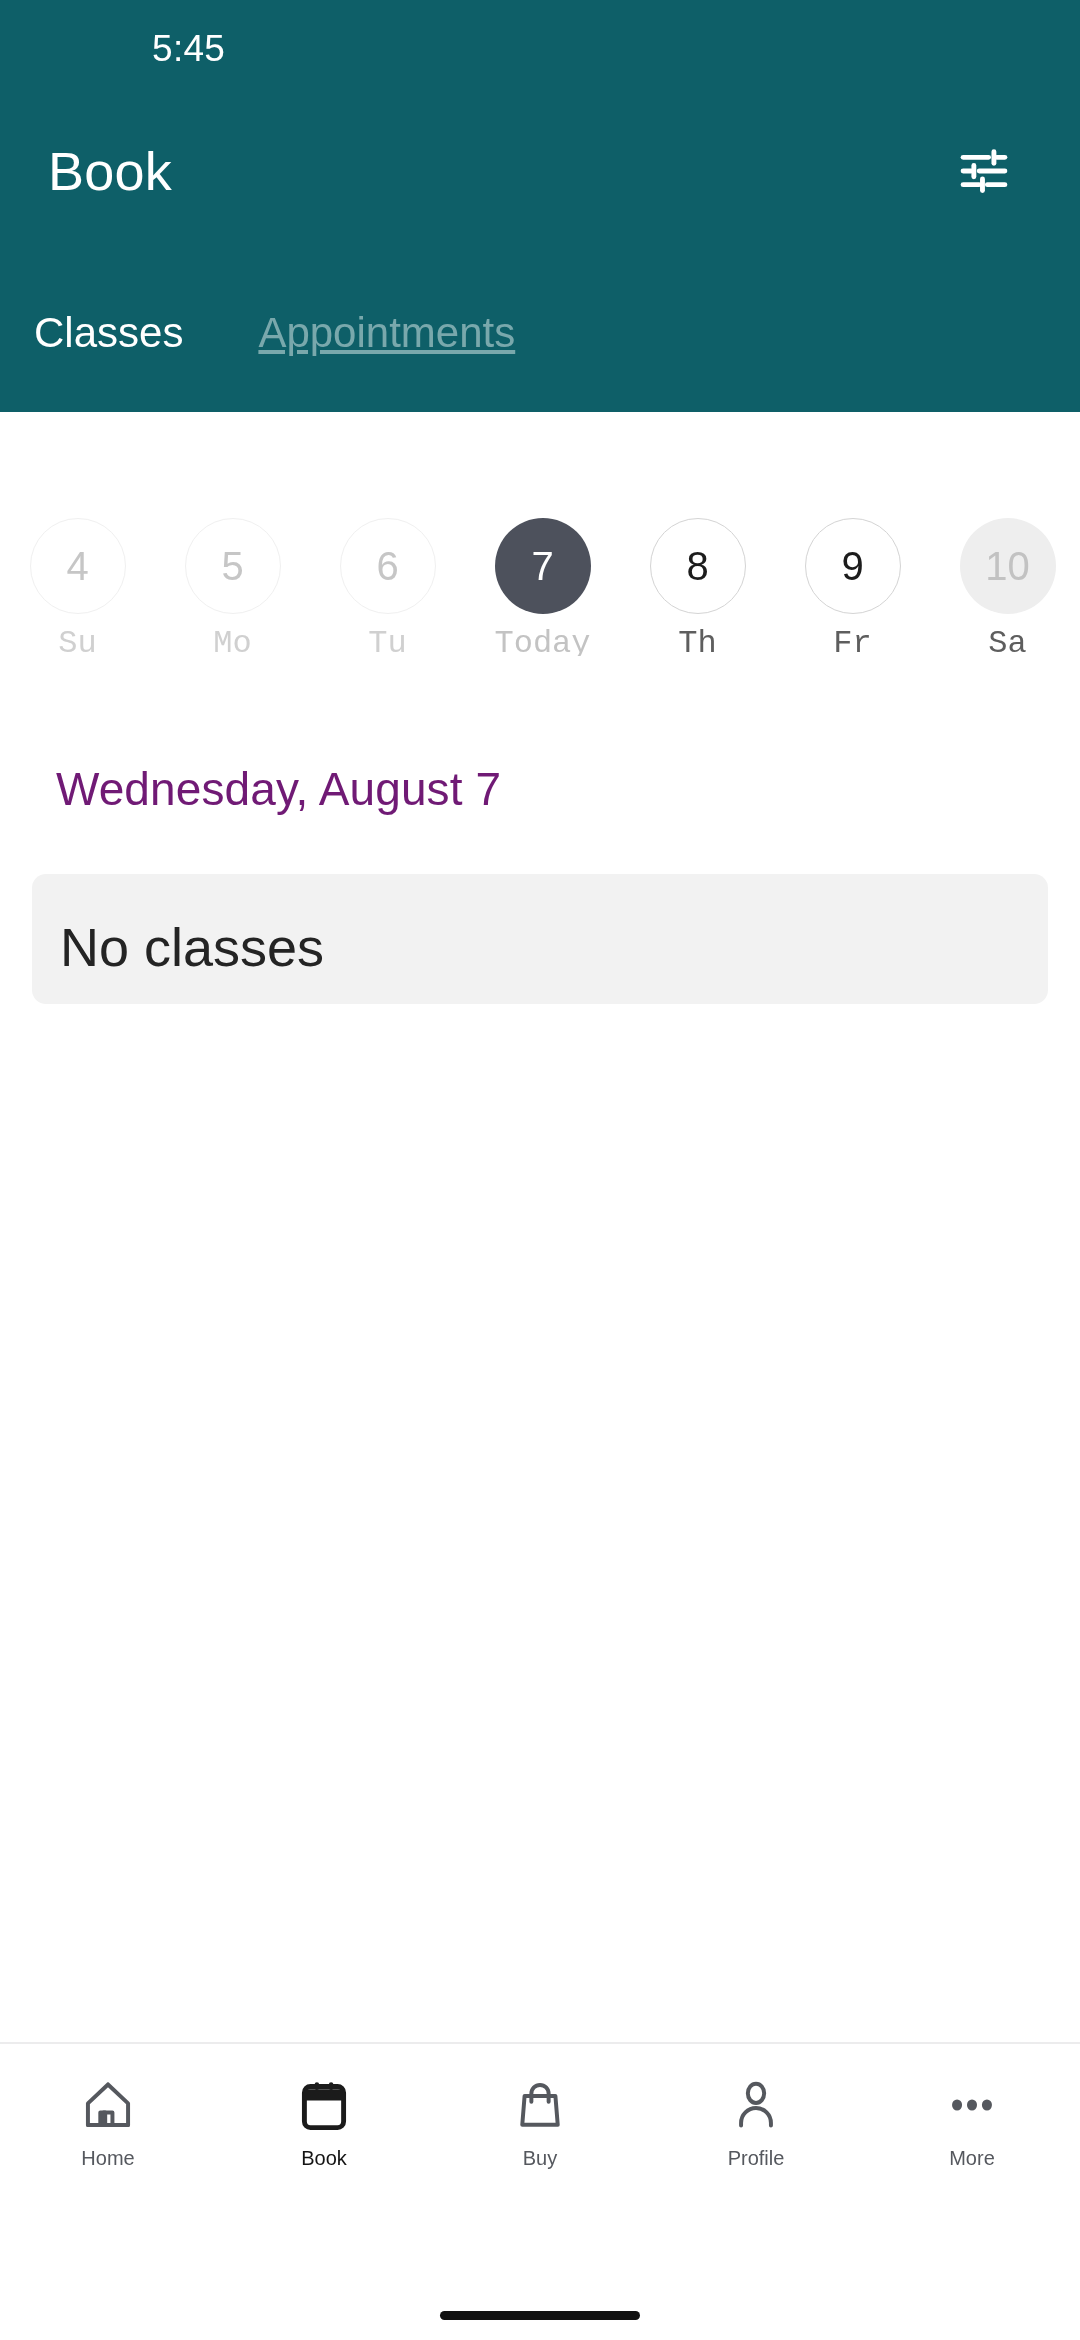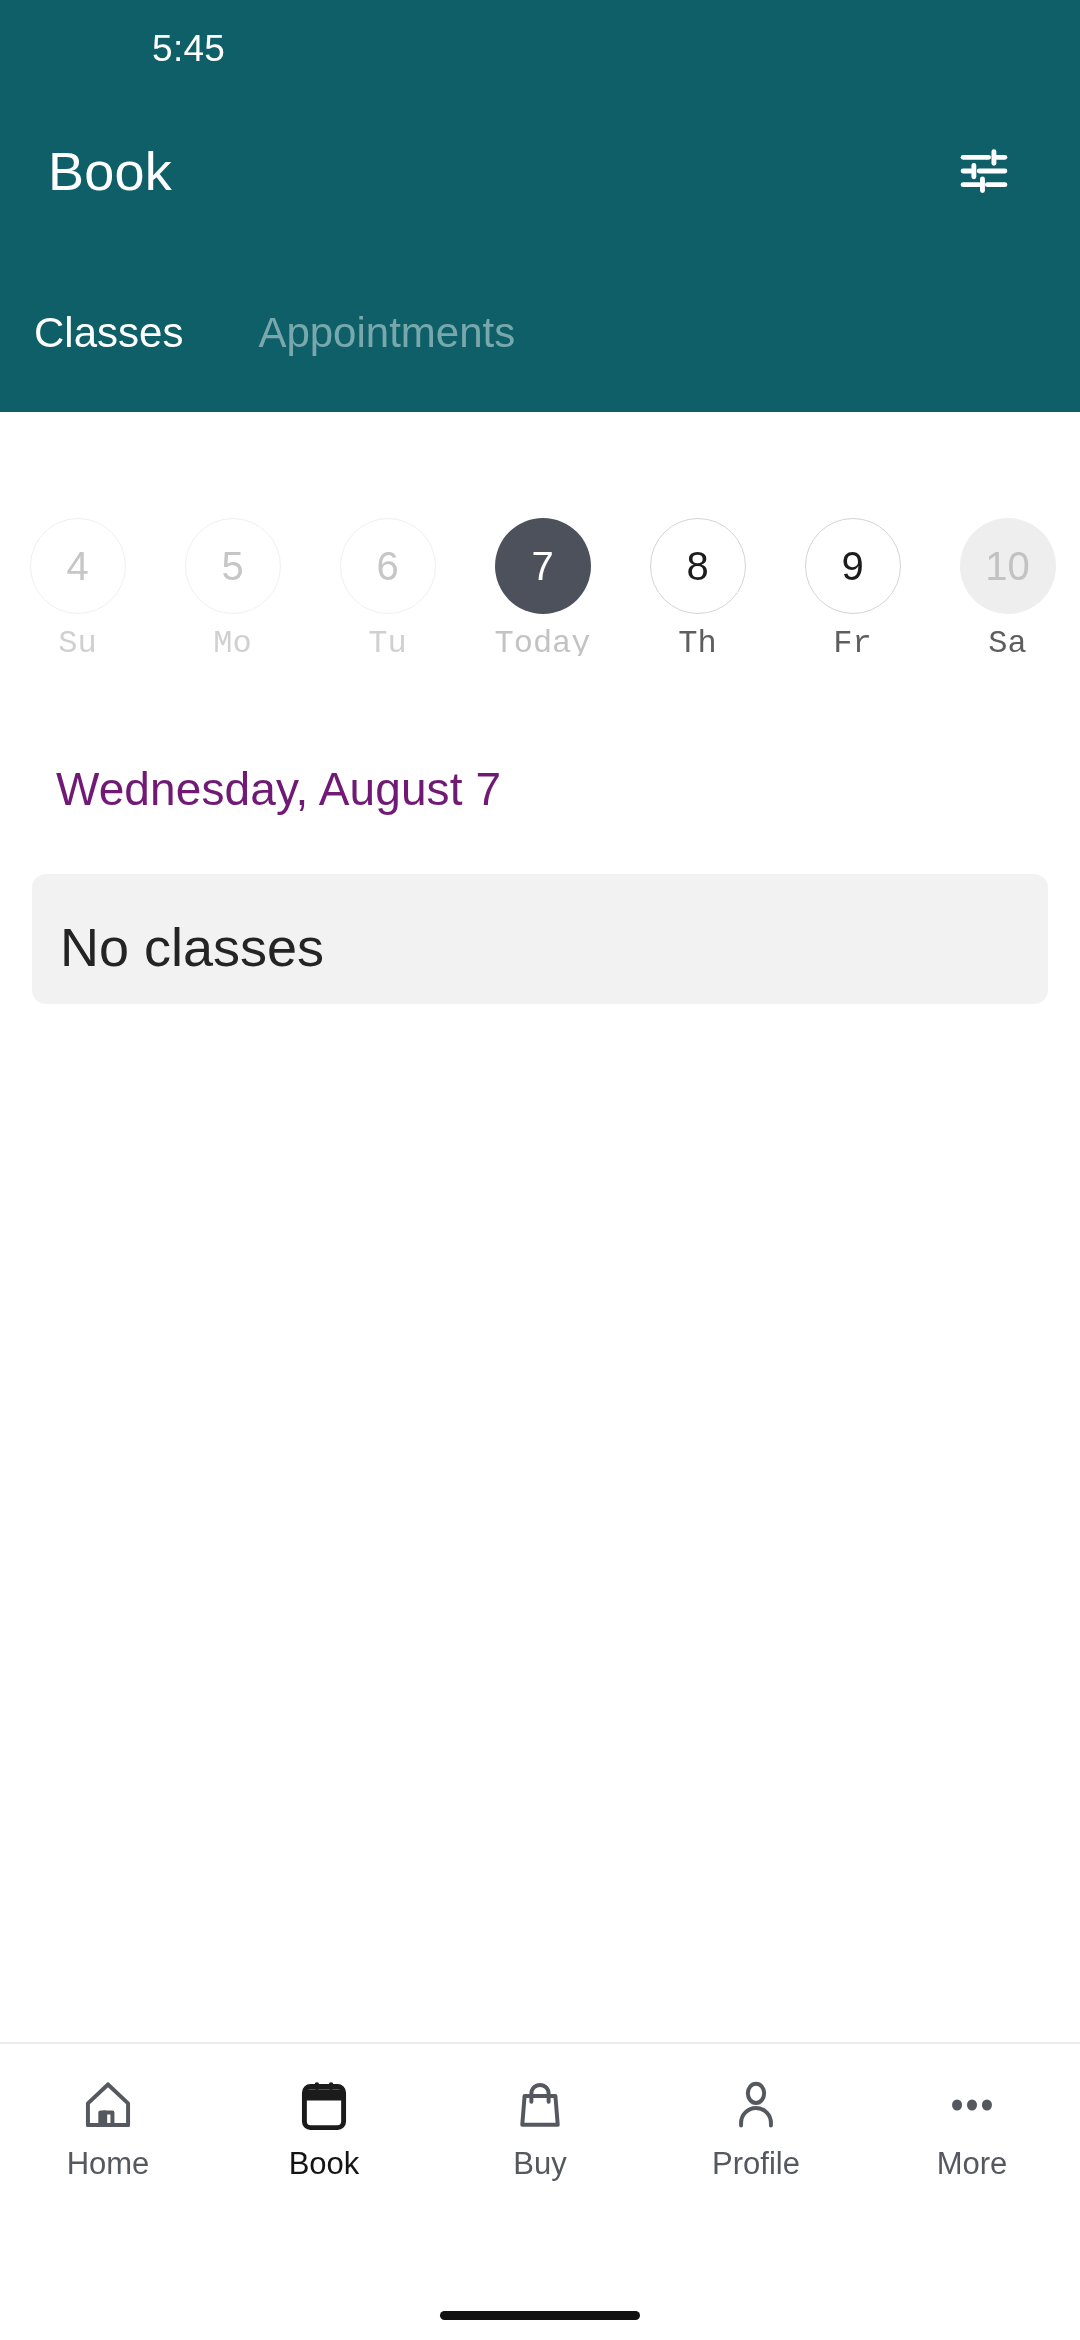--- a/index.html
+++ b/index.html
@@ -92,20 +92,21 @@
   }
 
   .tab-classes {
     color: #ffffff;
     margin-left: 34px;
   }
 
   .tab-appointments {
     color: #79a8ac;
     margin-left: 75px;
+    text-decoration: underline;
   }
 
   
   .date-strip {
     display: flex;
     align-items: flex-start;
     padding: 58px 0 0 0;
     height: 196px;
     flex: 0 0 196px;
     overflow: hidden;
@@ -227,21 +228,21 @@
 
   .nav-icon {
     height: 62px;
     display: flex;
     align-items: center;
     justify-content: center;
   }
 
   .nav-label {
     margin-top: 12px;
-    font-size: 31px;
+    font-size: 20px;
     line-height: 1;
     color: #55585e;
   }
 
   .nav-item.active .nav-label { color: #141414; }
 
   .home-indicator-wrap {
     flex: 0 0 auto;
     height: 50px;
     display: flex;

